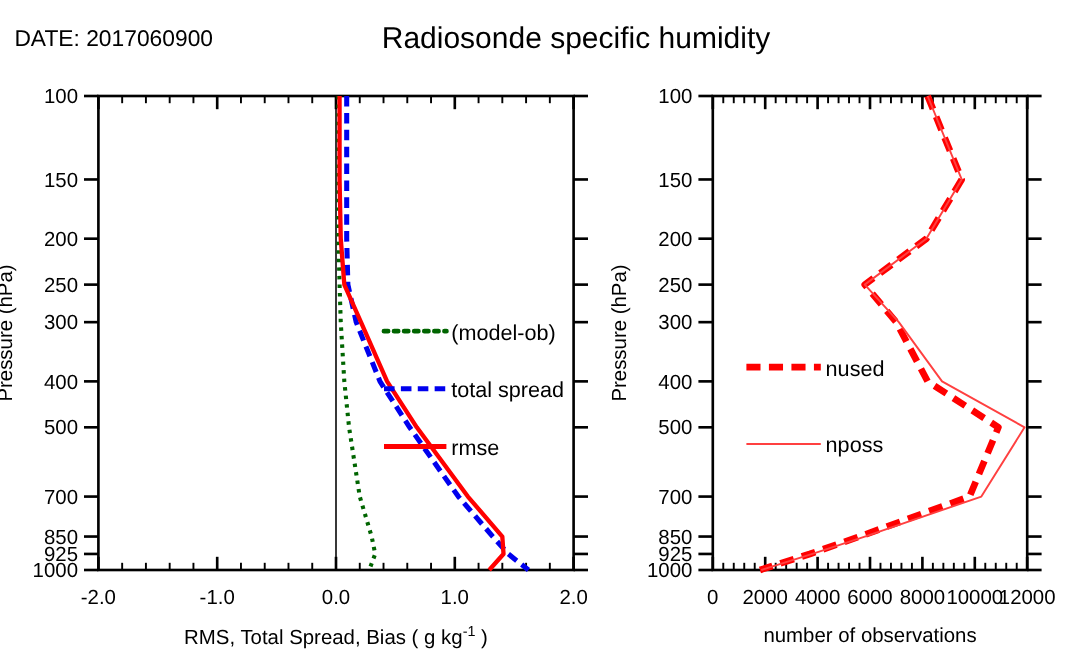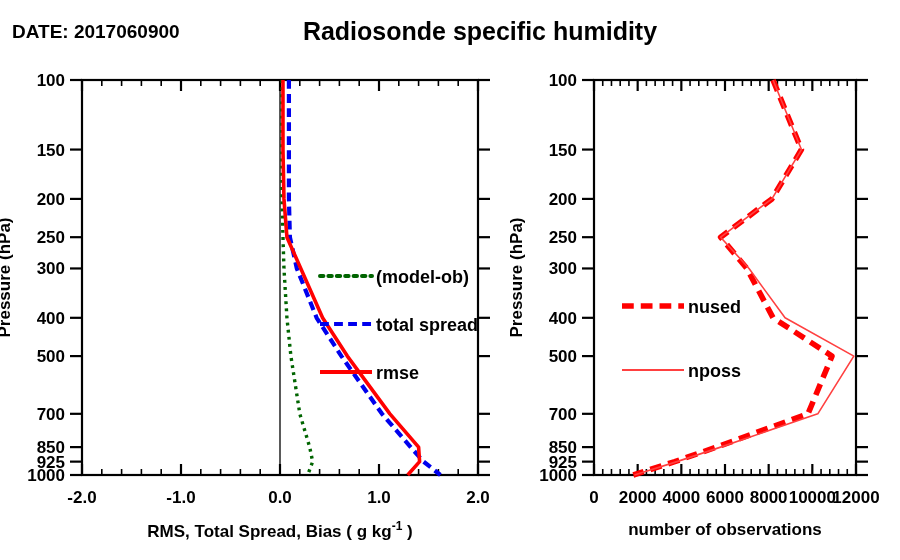--- a/index.html
+++ b/index.html
@@ -11,21 +11,20 @@
     width: 900px;
     height: 560px;
     overflow: hidden;
     font-family: "Liberation Sans", sans-serif;
     color: #000000;
   }
   #figure {
     position: relative;
     width: 854px;
     height: 560px;
-    font-weight: bold;
   }
   svg text {
     font-family: "Liberation Sans", sans-serif;
     fill: #000000;
   }
   .tick-label { font-size: 17px; }
   .axis-title { font-size: 17px; }
   .fig-title  { font-size: 25px; }
   .date-label { font-size: 19px; }
   .legend-label { font-size: 18px; }

